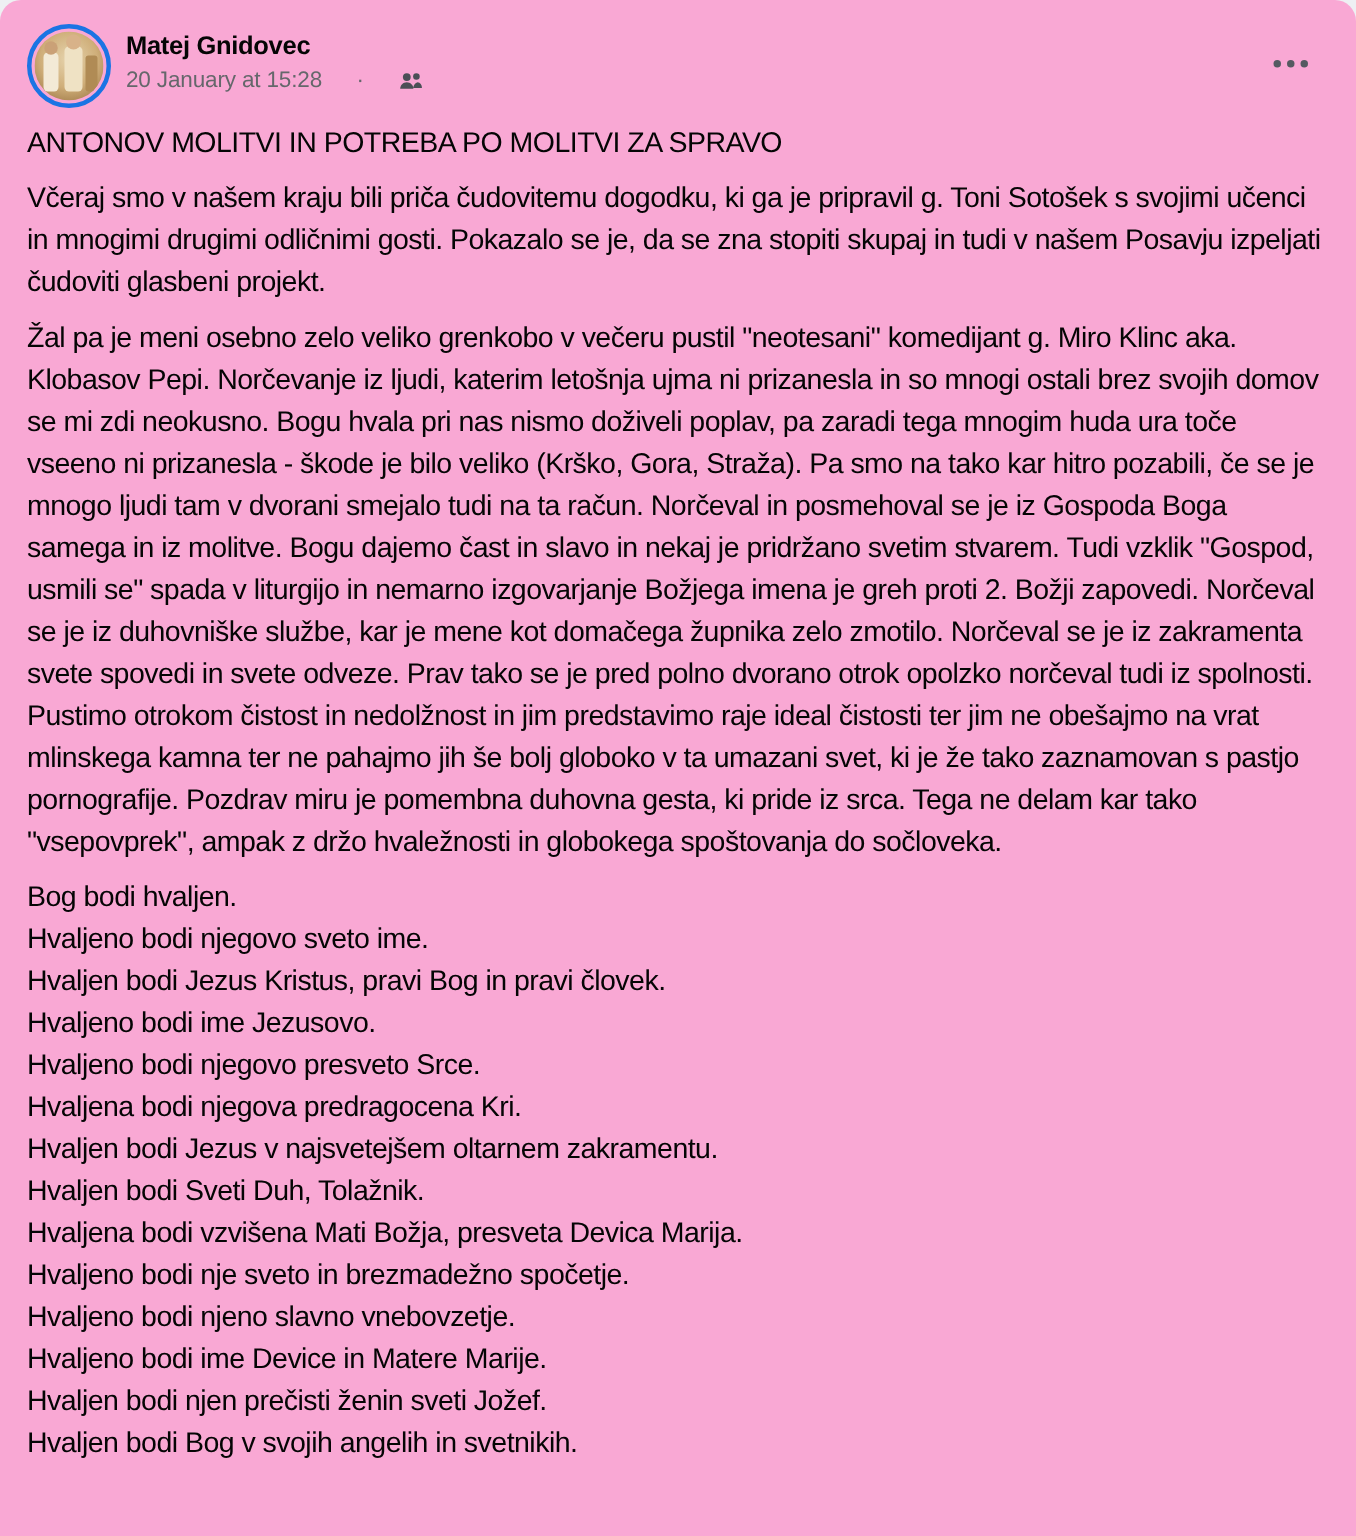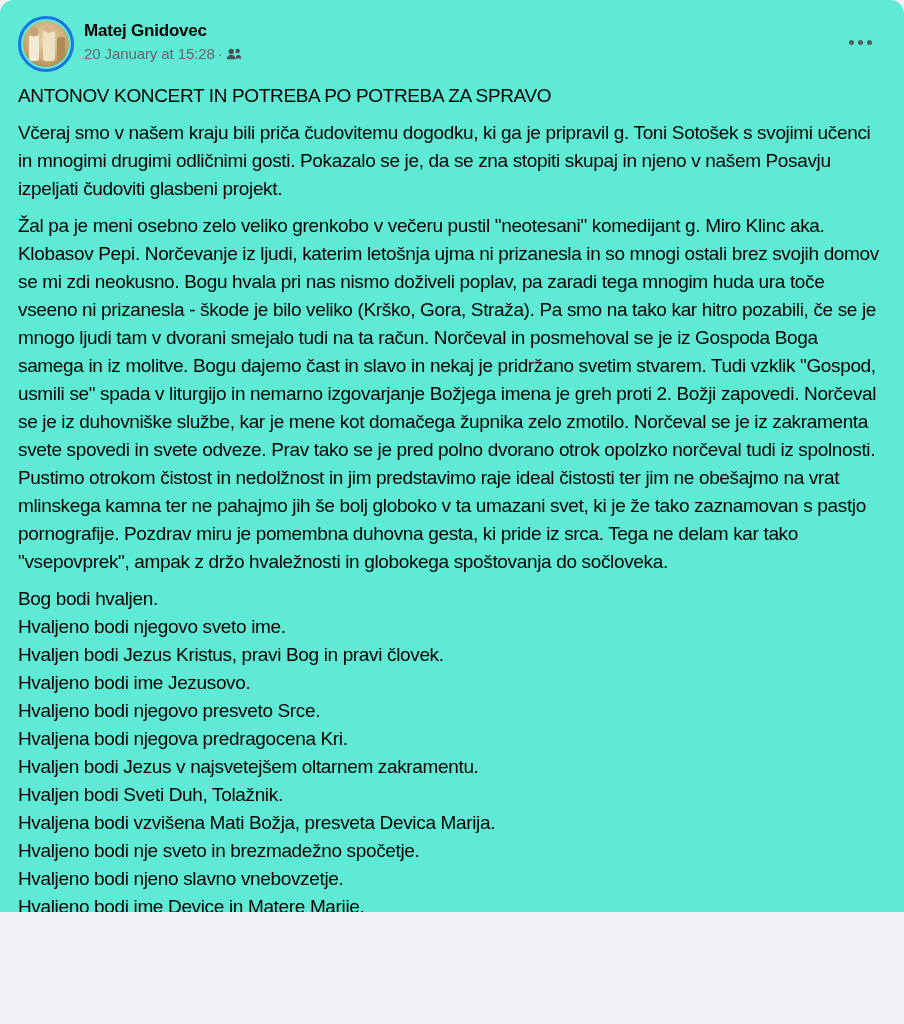--- a/index.html
+++ b/index.html
@@ -3,22 +3,22 @@
 <meta charset="utf-8">
 <style>
   * { margin: 0; padding: 0; box-sizing: border-box; }
   html, body {
     width: 904px; height: 1024px;
     background: #eef0f3;
     font-family: "Liberation Sans", sans-serif;
     overflow: hidden;
   }
   .post-card {
-    width: 904px; height: 912px;
-    background: #5eead4;
+    width: 904px; height: 1024px;
+    background: #f9a8d4;
     border-radius: 14px 14px 0 0;
     overflow: hidden;
   }
   .post-header {
     display: flex;
     align-items: flex-start;
     padding: 16px 16px 6px 18px;
     position: relative;
   }
   .avatar-wrap {
@@ -40,21 +40,21 @@
     font-size: 17px;
     font-weight: bold;
     color: #050505;
     letter-spacing: -0.2px;
     line-height: 22px;
     cursor: pointer;
   }
   .meta-row {
     display: flex;
     align-items: center;
-    gap: 3px;
+    gap: 23px;
     margin-top: 3px;
     color: #65676b;
     font-size: 15px;
     letter-spacing: -0.1px;
   }
   .meta-dot { color: #65676b; }
   .audience-icon svg { display: block; }
   .more-button {
     position: absolute;
     top: 24px; right: 26px;
@@ -132,22 +132,22 @@
       <span class="dots">
           <span></span>
           <span></span>
           <span></span>
         </span>
     </button>
 
   </div>
 
   <div class="post-body">
-    <p class="post-title">ANTONOV KONCERT IN POTREBA PO POTREBA ZA SPRAVO</p>
-    <p>Včeraj smo v našem kraju bili priča čudovitemu dogodku, ki ga je pripravil g. Toni Sotošek s svojimi učenci in mnogimi drugimi odličnimi gosti. Pokazalo se je, da se zna stopiti skupaj in njeno v našem Posavju izpeljati čudoviti glasbeni projekt.</p>
+    <p class="post-title">ANTONOV MOLITVI IN POTREBA PO MOLITVI ZA SPRAVO</p>
+    <p>Včeraj smo v našem kraju bili priča čudovitemu dogodku, ki ga je pripravil g. Toni Sotošek s svojimi učenci in mnogimi drugimi odličnimi gosti. Pokazalo se je, da se zna stopiti skupaj in tudi v našem Posavju izpeljati čudoviti glasbeni projekt.</p>
     <p>Žal pa je meni osebno zelo veliko grenkobo v večeru pustil "neotesani" komedijant g. Miro Klinc aka. Klobasov Pepi. Norčevanje iz ljudi, katerim letošnja ujma ni prizanesla in so mnogi ostali brez svojih domov se mi zdi neokusno. Bogu hvala pri nas nismo doživeli poplav, pa zaradi tega mnogim huda ura toče vseeno ni prizanesla - škode je bilo veliko (Krško, Gora, Straža). Pa smo na tako kar hitro pozabili, če se je mnogo ljudi tam v dvorani smejalo tudi na ta račun. Norčeval in posmehoval se je iz Gospoda Boga samega in iz molitve. Bogu dajemo čast in slavo in nekaj je pridržano svetim stvarem. Tudi vzklik "Gospod, usmili se" spada v liturgijo in nemarno izgovarjanje Božjega imena je greh proti 2. Božji zapovedi. Norčeval se je iz duhovniške službe, kar je mene kot domačega župnika zelo zmotilo. Norčeval se je iz zakramenta svete spovedi in svete odveze. Prav tako se je pred polno dvorano otrok opolzko norčeval tudi iz spolnosti. Pustimo otrokom čistost in nedolžnost in jim predstavimo raje ideal čistosti ter jim ne obešajmo na vrat mlinskega kamna ter ne pahajmo jih še bolj globoko v ta umazani svet, ki je že tako zaznamovan s pastjo pornografije. Pozdrav miru je pomembna duhovna gesta, ki pride iz srca. Tega ne delam kar tako "vsepovprek", ampak z držo hvaležnosti in globokega spoštovanja do sočloveka.</p>
     <p class="litany">Bog bodi hvaljen.
 Hvaljeno bodi njegovo sveto ime.
 Hvaljen bodi Jezus Kristus, pravi Bog in pravi človek.
 Hvaljeno bodi ime Jezusovo.
 Hvaljeno bodi njegovo presveto Srce.
 Hvaljena bodi njegova predragocena Kri.
 Hvaljen bodi Jezus v najsvetejšem oltarnem zakramentu.
 Hvaljen bodi Sveti Duh, Tolažnik.
 Hvaljena bodi vzvišena Mati Božja, presveta Devica Marija.

